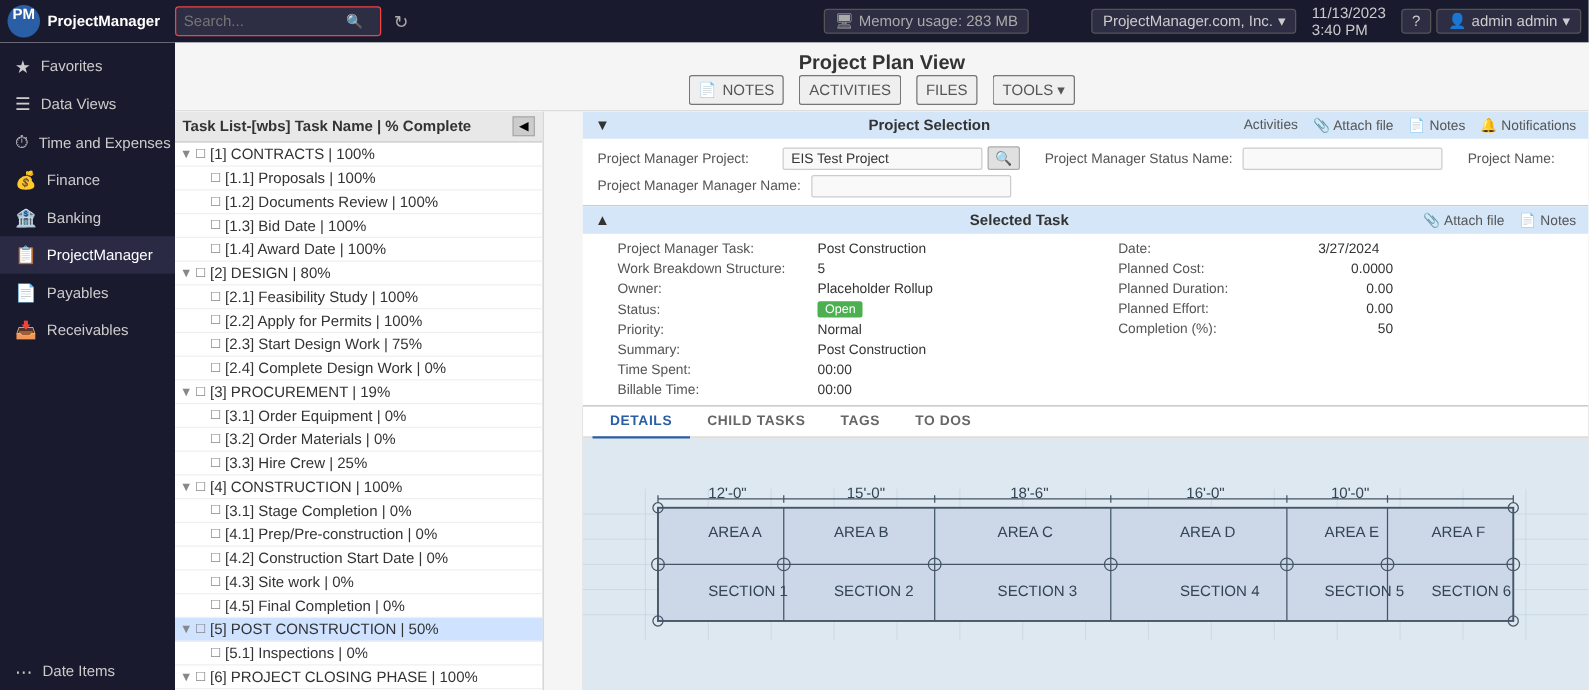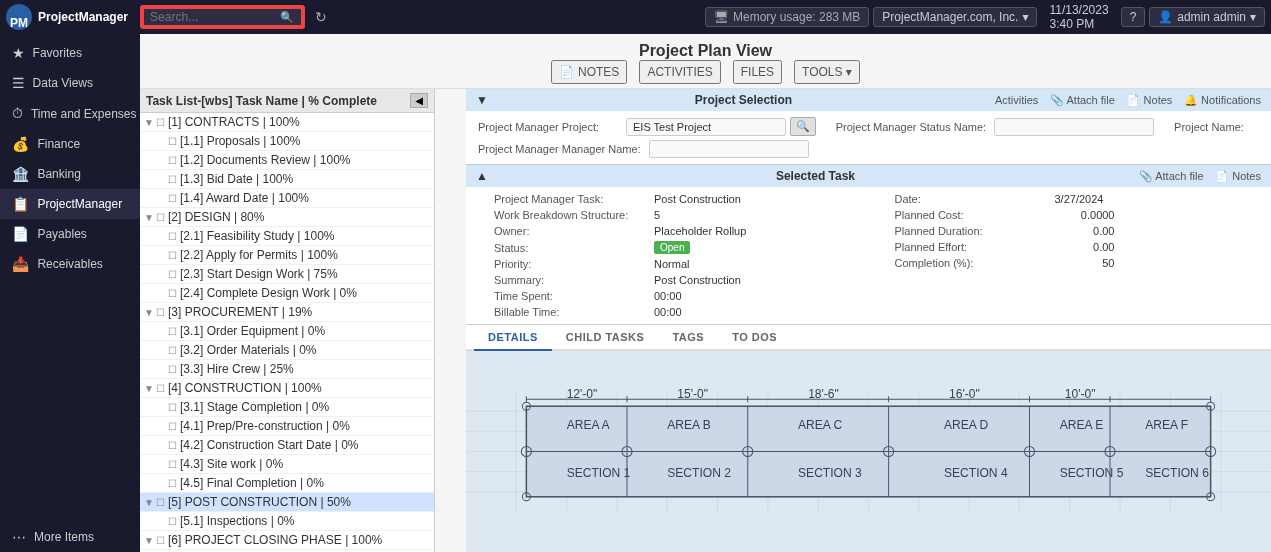--- a/index.html
+++ b/index.html
@@ -22,28 +22,28 @@
       color: white;
       font-weight: bold;
       font-size: 13px;
       margin-right: 8px;
       white-space: nowrap;
     }
     .logo-circle {
       width: 26px; height: 26px;
       border-radius: 50%;
       background: #2a5fa5;
-      display: flex; align-items: flex-end; justify-content: center;
+      display: flex; align-items: flex-start; justify-content: center;
       color: white; font-weight: bold; font-size: 11px;
     }
     .search-bar {
       display: flex;
       align-items: center;
       background: #2d2d44;
-      border: 4px solid #ef4444;
+      border: 1px solid #ef4444;
       border-radius: 3px;
       padding: 2px 6px;
       width: 165px;
       height: 24px;
     }
     .search-bar input {
       background: transparent;
       border: none;
       outline: none;
       color: #aaa;
@@ -67,20 +67,21 @@
     }
     .nav-company {
       background: #2d2d44;
       border: 1px solid #555;
       border-radius: 3px;
       color: #ccc;
       padding: 2px 8px;
       font-size: 11px;
       display: flex; align-items: center; gap: 4px;
       cursor: pointer;
+      margin-left: 46px;
     }
     .nav-date {
       color: #ccc; font-size: 11px;
       padding: 0 8px;
     }
     .nav-help-btn, .nav-user-btn {
       background: #2d2d44;
       border: 1px solid #555;
       border-radius: 3px;
       color: #ccc;
@@ -429,21 +430,21 @@
       <span class="si-icon">📄</span>
       <span>Payables</span>
     </div>
     <div class="sidebar-item">
       <span class="si-icon">📥</span>
       <span>Receivables</span>
     </div>
     <div class="sidebar-bottom">
       <div class="sidebar-item">
         <span class="si-icon">⋯</span>
-        <span>More Items</span>
+        <span>Date Items</span>
       </div>
     </div>
   </div>
 
   <div class="content-area">
 
     <div class="page-header">
       <span class="page-title">Project Plan View</span>
       <div class="page-header-actions">
         <button class="header-action-btn">

